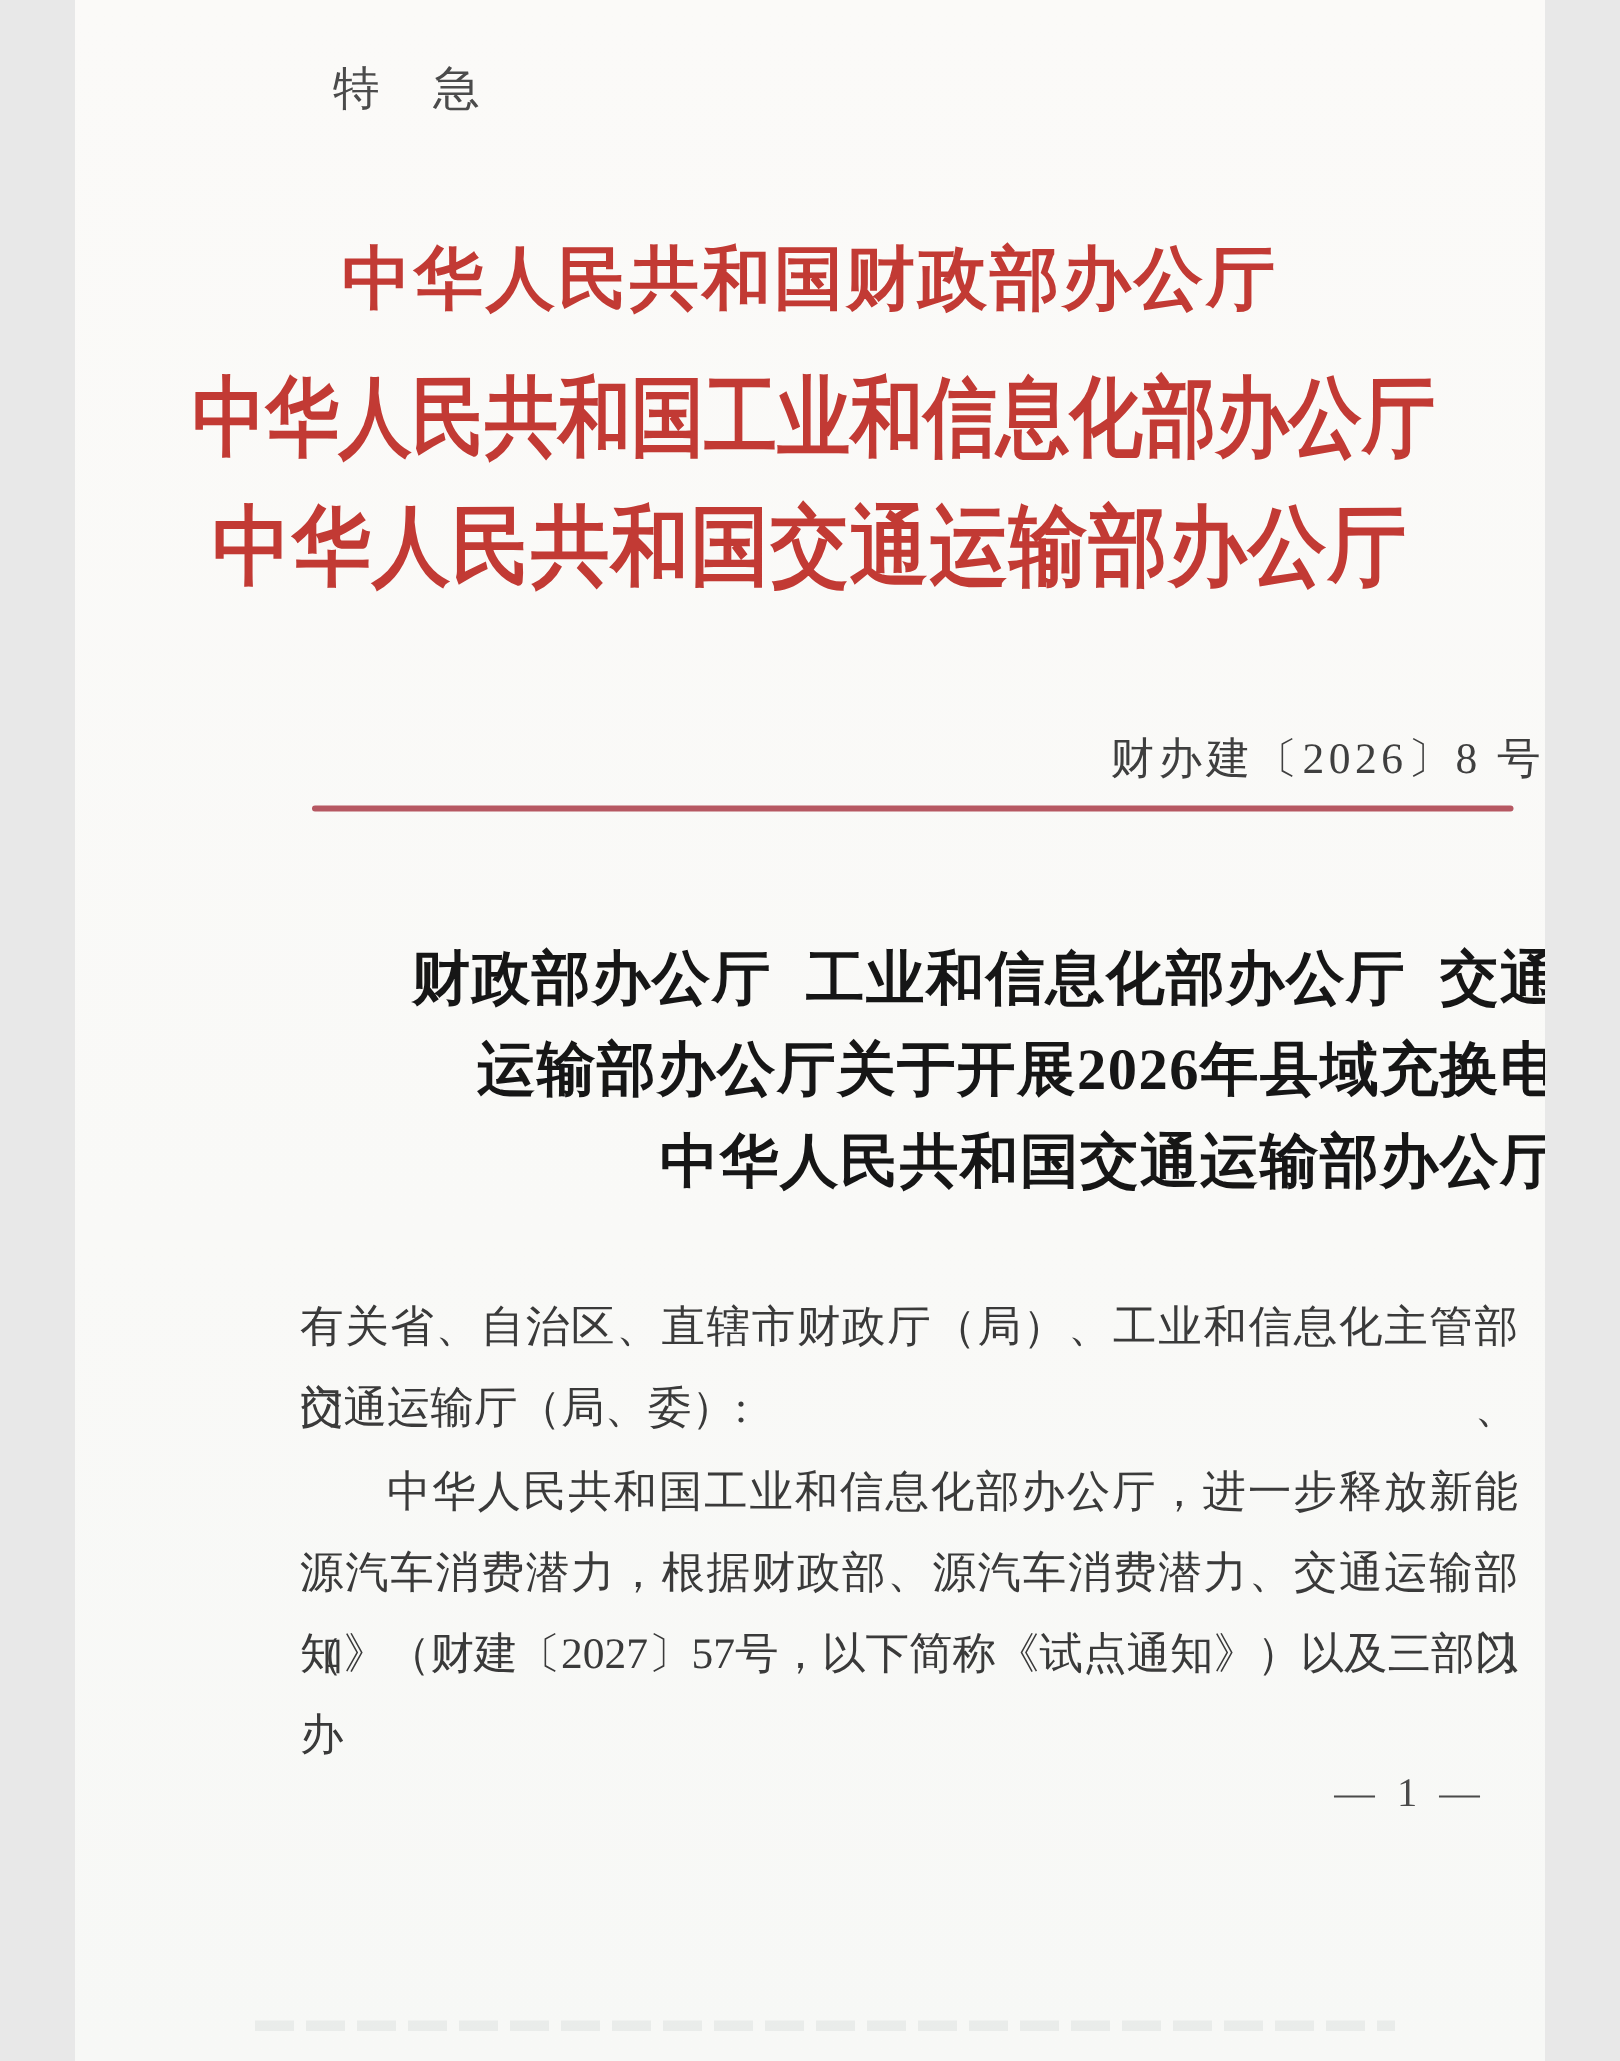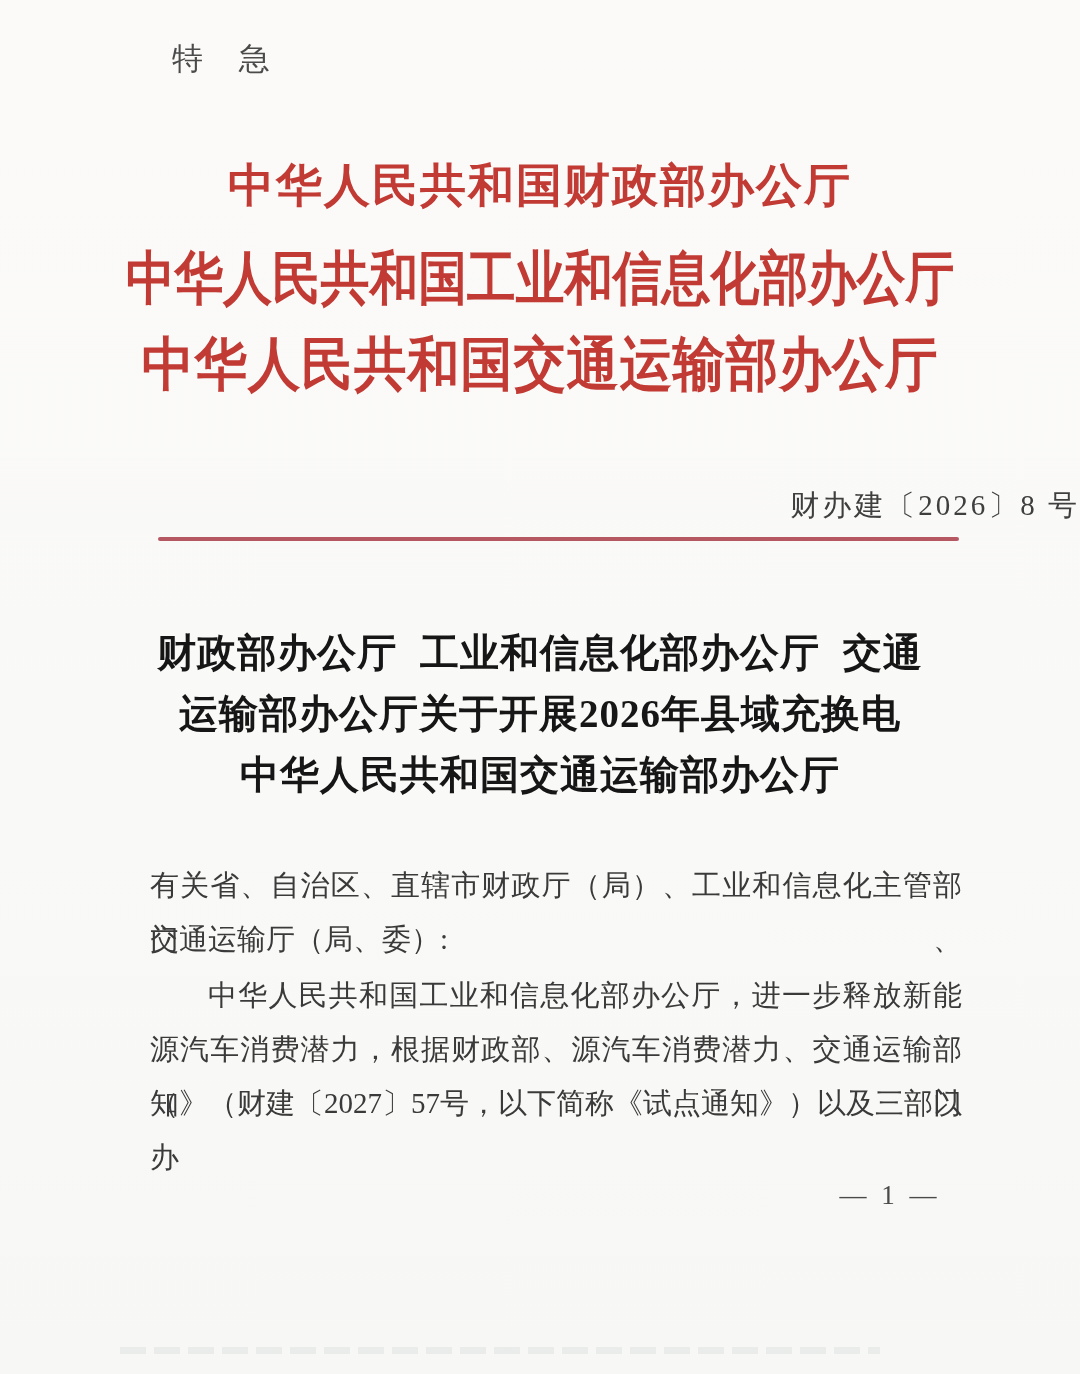--- a/index.html
+++ b/index.html
@@ -2,21 +2,21 @@
 <html><head>
 <meta charset="utf-8">
 <style>
   html, body {
     margin: 0;
     padding: 0;
     background: #e8e8e8;
   }
   .page {
     position: relative;
-    width: 1080px;
+    width: 980px;
     height: 1374px;
     margin: 0 auto;
     background: linear-gradient(180deg, #fbfaf8 0%, #f9f9f7 60%, #f7f8f6 100%);
     overflow: hidden;
     font-family: "Liberation Serif", "DejaVu Serif", serif;
     color: #3c3c3c;
   }
 
   
   .urgency {
@@ -67,21 +67,21 @@
     background: #b65862;
     border-radius: 2px;
   }
 
   
   .doc-title {
     position: absolute;
     left: 90px;
     top: 622px;
     width: 900px;
-    text-align: center;
+    text-align: right;
     font-size: 39px;
     font-weight: bold;
     color: #161616;
     line-height: 61px;
     word-spacing: 12px;
     letter-spacing: 1px;
   }
   .doc-title .t-line { white-space: nowrap; }
 
   

